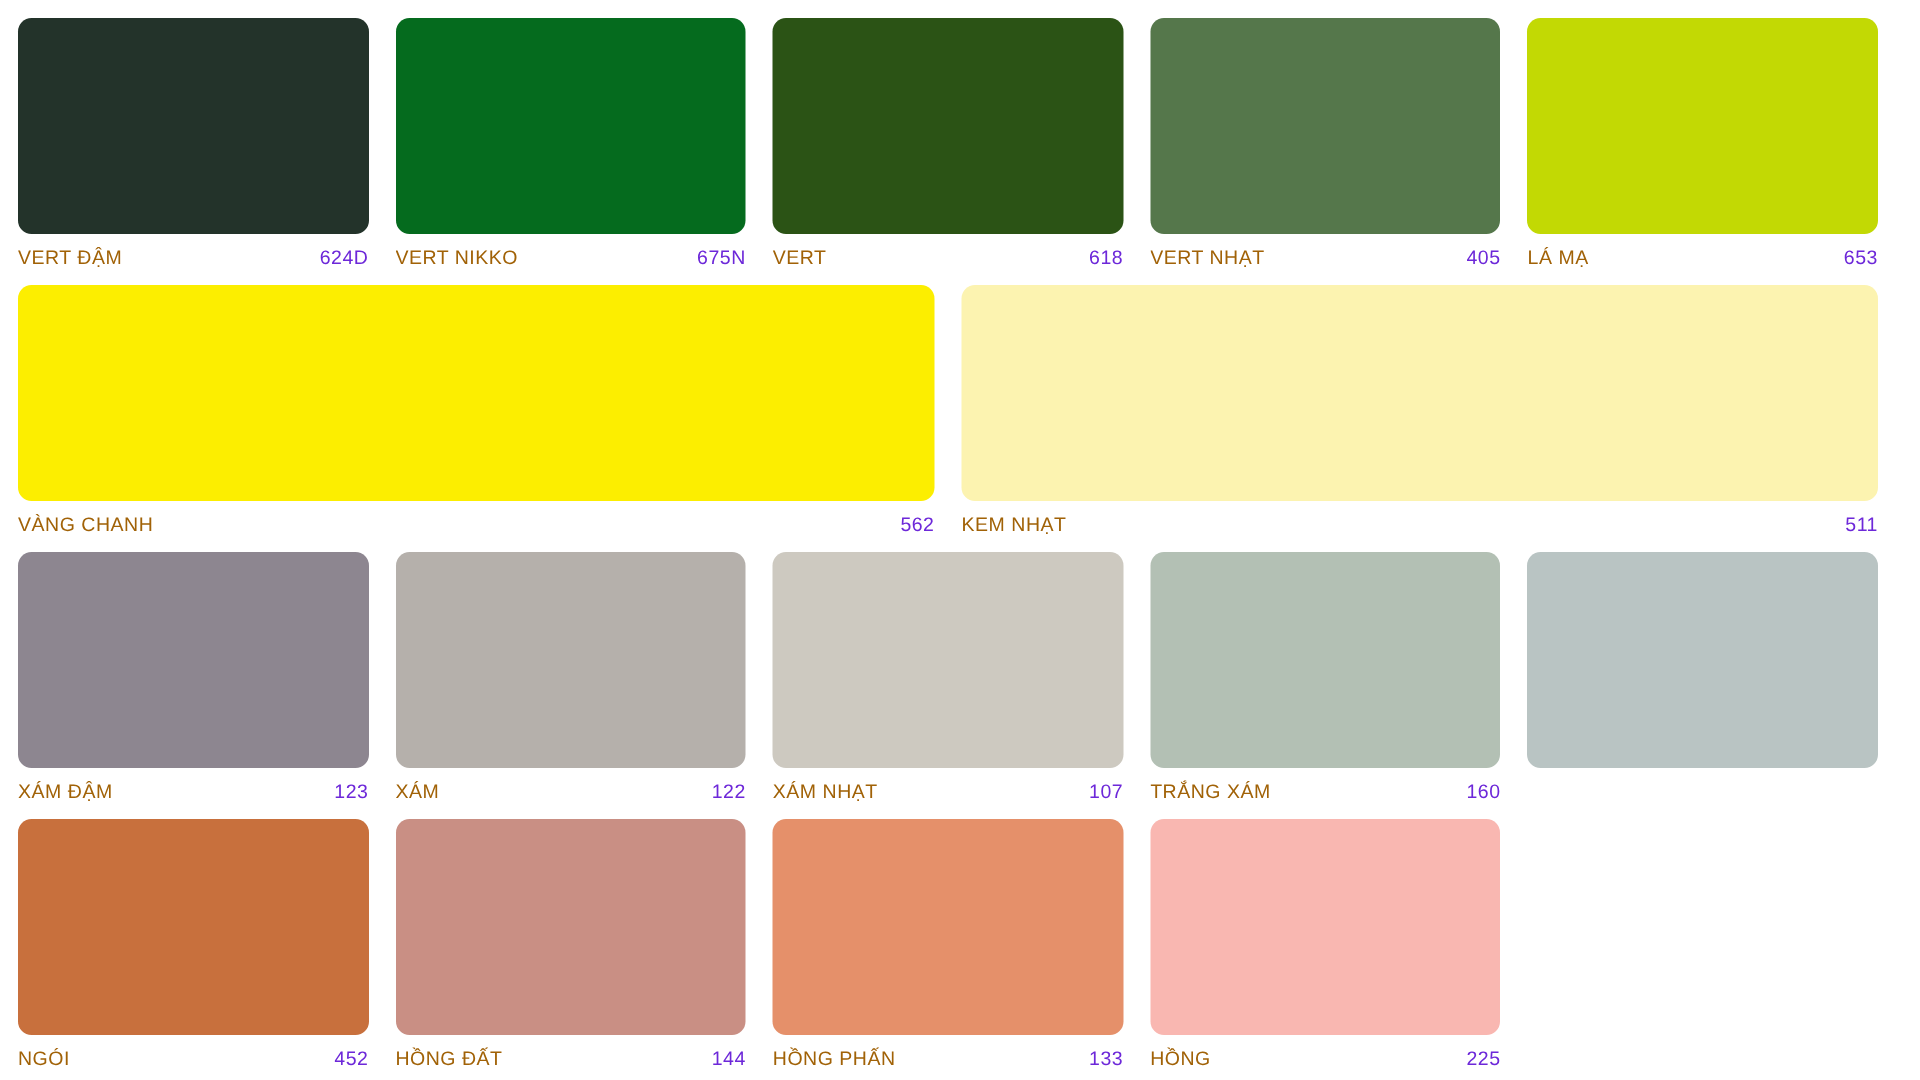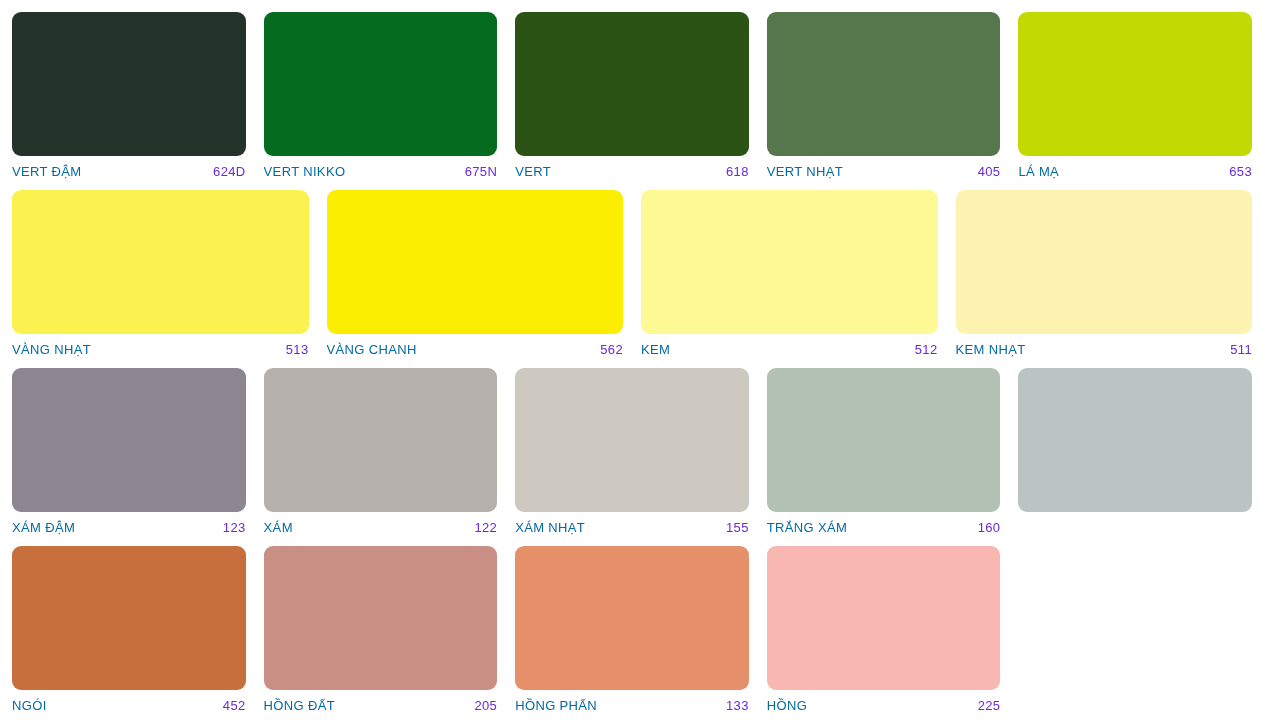--- a/index.html
+++ b/index.html
@@ -58,21 +58,21 @@
     padding-top: 8px;
     gap: 8px;
   }
 
   .swatch-name,
   .swatch-code {
     font-family: "Liberation Sans", sans-serif;
     font-size: 13px;
     letter-spacing: 0.35px;
     line-height: 15px;
-    color: #0369a1;
+    color: #a16207;
     white-space: nowrap;
     overflow: hidden;
     text-overflow: ellipsis;
   }
   .swatch-code {
     color: #6d28d9;
     flex: 0 0 auto;
   }
 
   .swatch-cell.is-empty .swatch-chip {
@@ -118,41 +118,27 @@
       <div class="swatch-cell">
         <div class="swatch-chip" style="background: rgb(194, 217, 4);"></div>
         <div class="swatch-meta">
           <span class="swatch-name">LÁ MẠ</span>
           <span class="swatch-code">653</span>
         </div>
       </div>
     </div>
     <div class="swatch-row">
       <div class="swatch-cell">
-        <div class="swatch-chip" style="background: rgb(251, 242, 79);"></div>
-        <div class="swatch-meta">
-          <span class="swatch-name">VÀNG NHẠT</span>
-          <span class="swatch-code">513</span>
-        </div>
-      </div>
-      <div class="swatch-cell">
         <div class="swatch-chip" style="background: rgb(252, 238, 0);"></div>
         <div class="swatch-meta">
           <span class="swatch-name">VÀNG CHANH</span>
           <span class="swatch-code">562</span>
         </div>
       </div>
       <div class="swatch-cell">
-        <div class="swatch-chip" style="background: rgb(253, 250, 150);"></div>
-        <div class="swatch-meta">
-          <span class="swatch-name">KEM</span>
-          <span class="swatch-code">512</span>
-        </div>
-      </div>
-      <div class="swatch-cell">
         <div class="swatch-chip" style="background: rgb(252, 243, 176);"></div>
         <div class="swatch-meta">
           <span class="swatch-name">KEM NHẠT</span>
           <span class="swatch-code">511</span>
         </div>
       </div>
     </div>
     <div class="swatch-row">
       <div class="swatch-cell">
         <div class="swatch-chip" style="background: rgb(141, 134, 144);"></div>
@@ -165,21 +151,21 @@
         <div class="swatch-chip" style="background: rgb(181, 176, 171);"></div>
         <div class="swatch-meta">
           <span class="swatch-name">XÁM</span>
           <span class="swatch-code">122</span>
         </div>
       </div>
       <div class="swatch-cell">
         <div class="swatch-chip" style="background: rgb(205, 201, 192);"></div>
         <div class="swatch-meta">
           <span class="swatch-name">XÁM NHẠT</span>
-          <span class="swatch-code">155</span>
+          <span class="swatch-code">107</span>
         </div>
       </div>
       <div class="swatch-cell">
         <div class="swatch-chip" style="background: rgb(179, 192, 180);"></div>
         <div class="swatch-meta">
           <span class="swatch-name">TRẮNG XÁM</span>
           <span class="swatch-code">160</span>
         </div>
       </div>
       <div class="swatch-cell">
@@ -191,21 +177,21 @@
         <div class="swatch-chip" style="background: rgb(200, 112, 61);"></div>
         <div class="swatch-meta">
           <span class="swatch-name">NGÓI</span>
           <span class="swatch-code">452</span>
         </div>
       </div>
       <div class="swatch-cell">
         <div class="swatch-chip" style="background: rgb(201, 143, 132);"></div>
         <div class="swatch-meta">
           <span class="swatch-name">HỒNG ĐẤT</span>
-          <span class="swatch-code">205</span>
+          <span class="swatch-code">144</span>
         </div>
       </div>
       <div class="swatch-cell">
         <div class="swatch-chip" style="background: rgb(229, 144, 106);"></div>
         <div class="swatch-meta">
           <span class="swatch-name">HỒNG PHẤN</span>
           <span class="swatch-code">133</span>
         </div>
       </div>
       <div class="swatch-cell">

